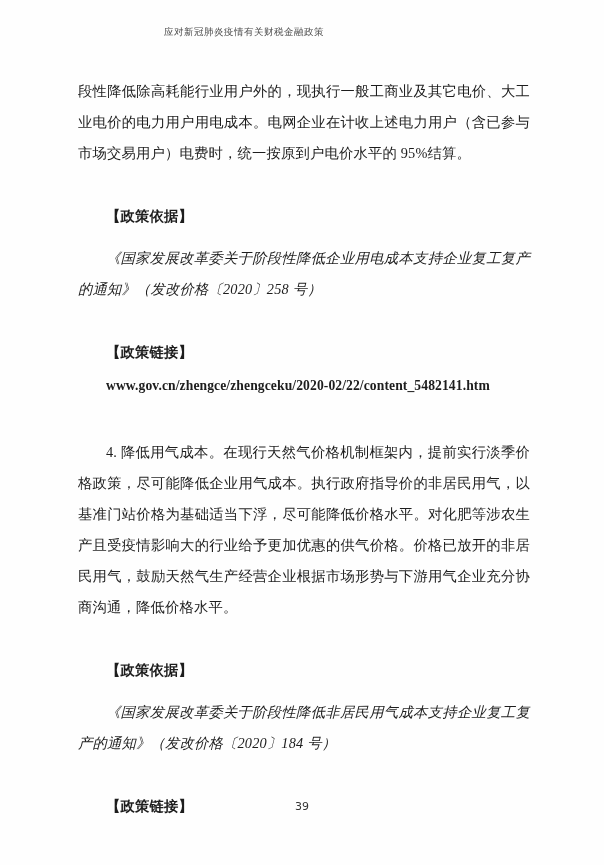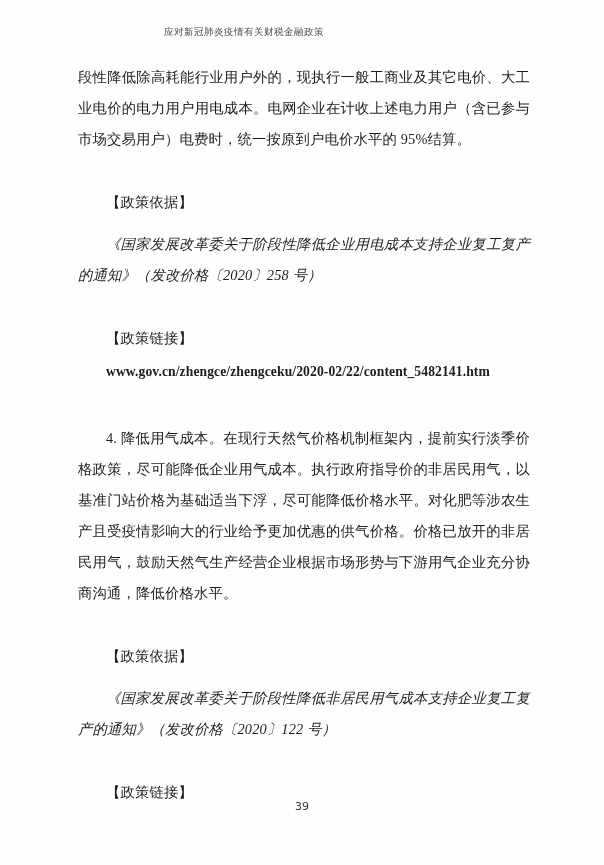--- a/index.html
+++ b/index.html
@@ -28,42 +28,42 @@
     left: 0;
     width: 488px;
     text-align: center;
     font-size: 9.5px;
     letter-spacing: 0.5px;
     color: #4a4a4a;
     font-family: "DejaVu Sans", sans-serif;
   }
   .content {
     position: absolute;
-    top: 62px;
+    top: 76px;
     left: 78px;
     width: 452px;
   }
   p {
     margin: 0 0 2px 0;
     font-size: 14.3px;
     line-height: 31px;
     text-align: justify;
     text-justify: inter-ideograph;
     letter-spacing: 0.2px;
     color: #1d1d1d;
   }
   p.indent {
     text-indent: 28px;
   }
   p.hang {
     text-indent: 0;
   }
   .bracket {
     text-indent: 28px;
-    font-weight: normal;
+    font-weight: bold;
     margin-top: 32px;
   }
   .italic-cite {
     font-style: italic;
     text-indent: 28px;
     margin-top: 11px;
   }
   .link {
     text-indent: 28px;
     font-family: "Liberation Serif", serif;
@@ -102,21 +102,21 @@
     <p class="bracket">【政策链接】</p>
 
     <p class="link">www.gov.cn/zhengce/zhengceku/2020-02/22/content_5482141.htm</p>
 
     <div class="gap-big"></div>
 
     <p class="indent">4. 降低用气成本。在现行天然气价格机制框架内，提前实行淡季价格政策，尽可能降低企业用气成本。执行政府指导价的非居民用气，以基准门站价格为基础适当下浮，尽可能降低价格水平。对化肥等涉农生产且受疫情影响大的行业给予更加优惠的供气价格。价格已放开的非居民用气，鼓励天然气生产经营企业根据市场形势与下游用气企业充分协商沟通，降低价格水平。</p>
 
     <p class="bracket">【政策依据】</p>
 
-    <p class="italic-cite">《国家发展改革委关于阶段性降低非居民用气成本支持企业复工复产的通知》（发改价格〔2020〕122 号）</p>
+    <p class="italic-cite">《国家发展改革委关于阶段性降低非居民用气成本支持企业复工复产的通知》（发改价格〔2020〕184 号）</p>
 
     <p class="bracket">【政策链接】</p>
 
   </div>
 
   <div class="pagenum">39</div>
 
 </div>
 
 </body></html>

